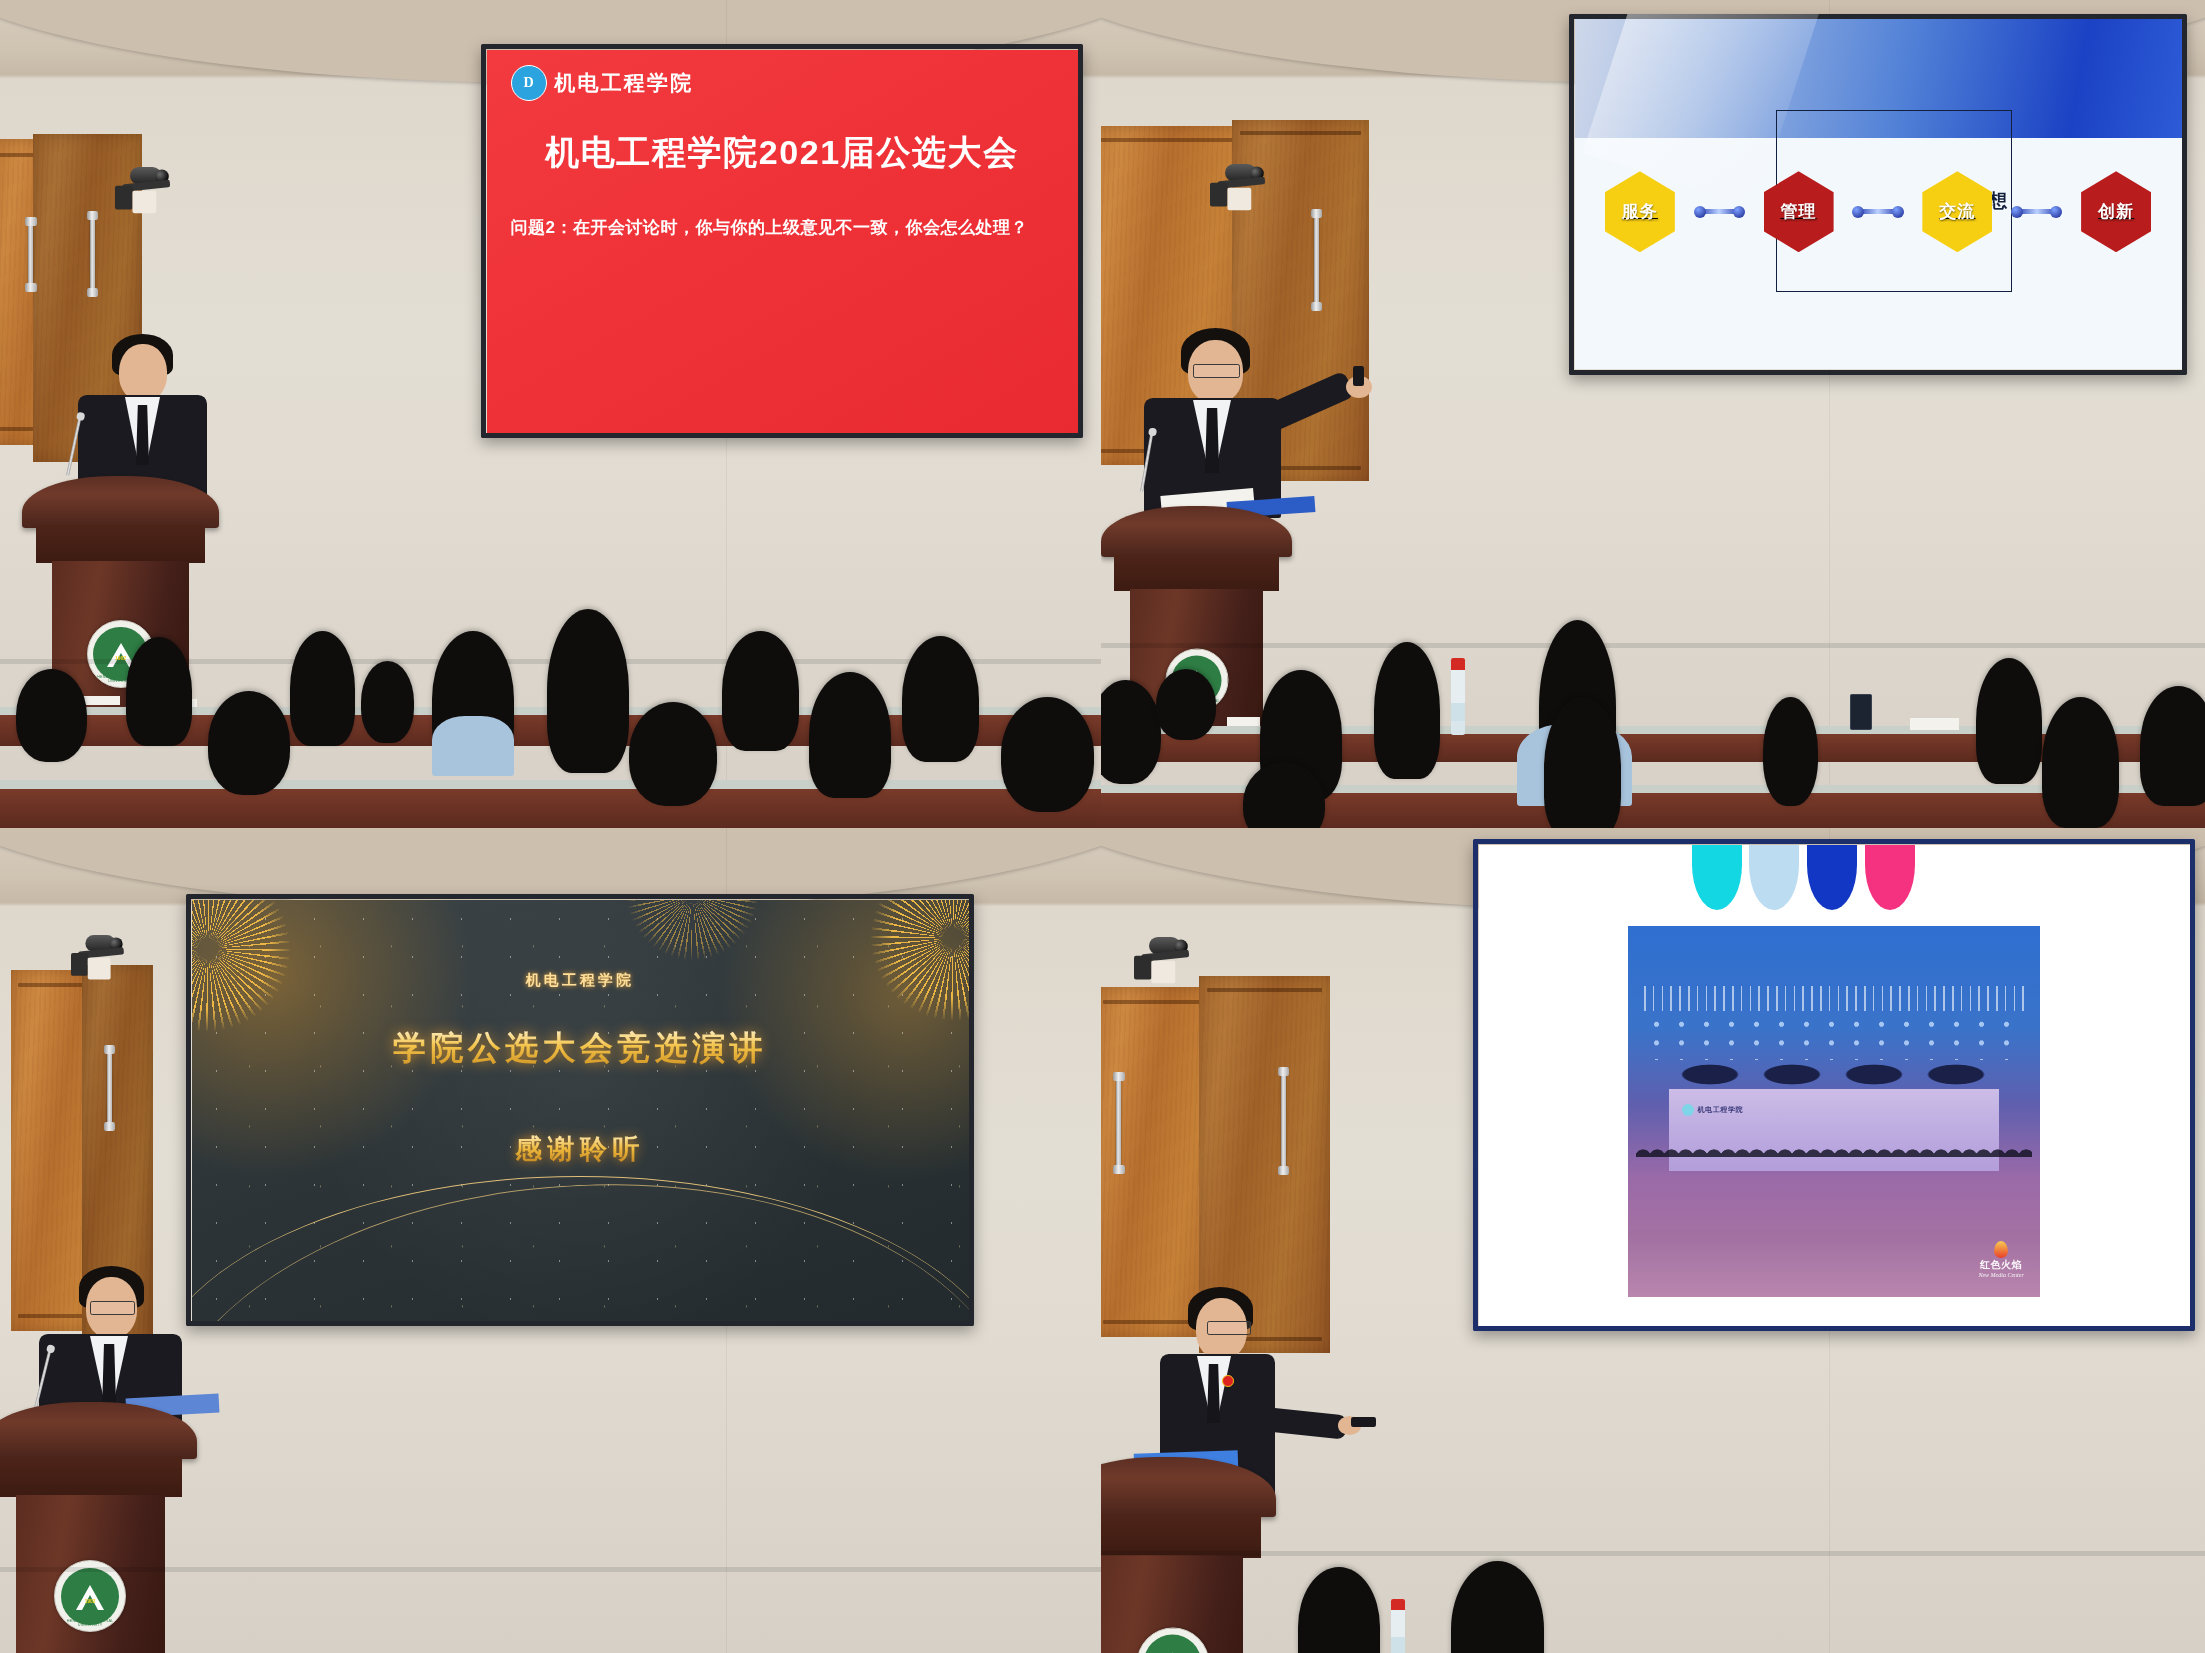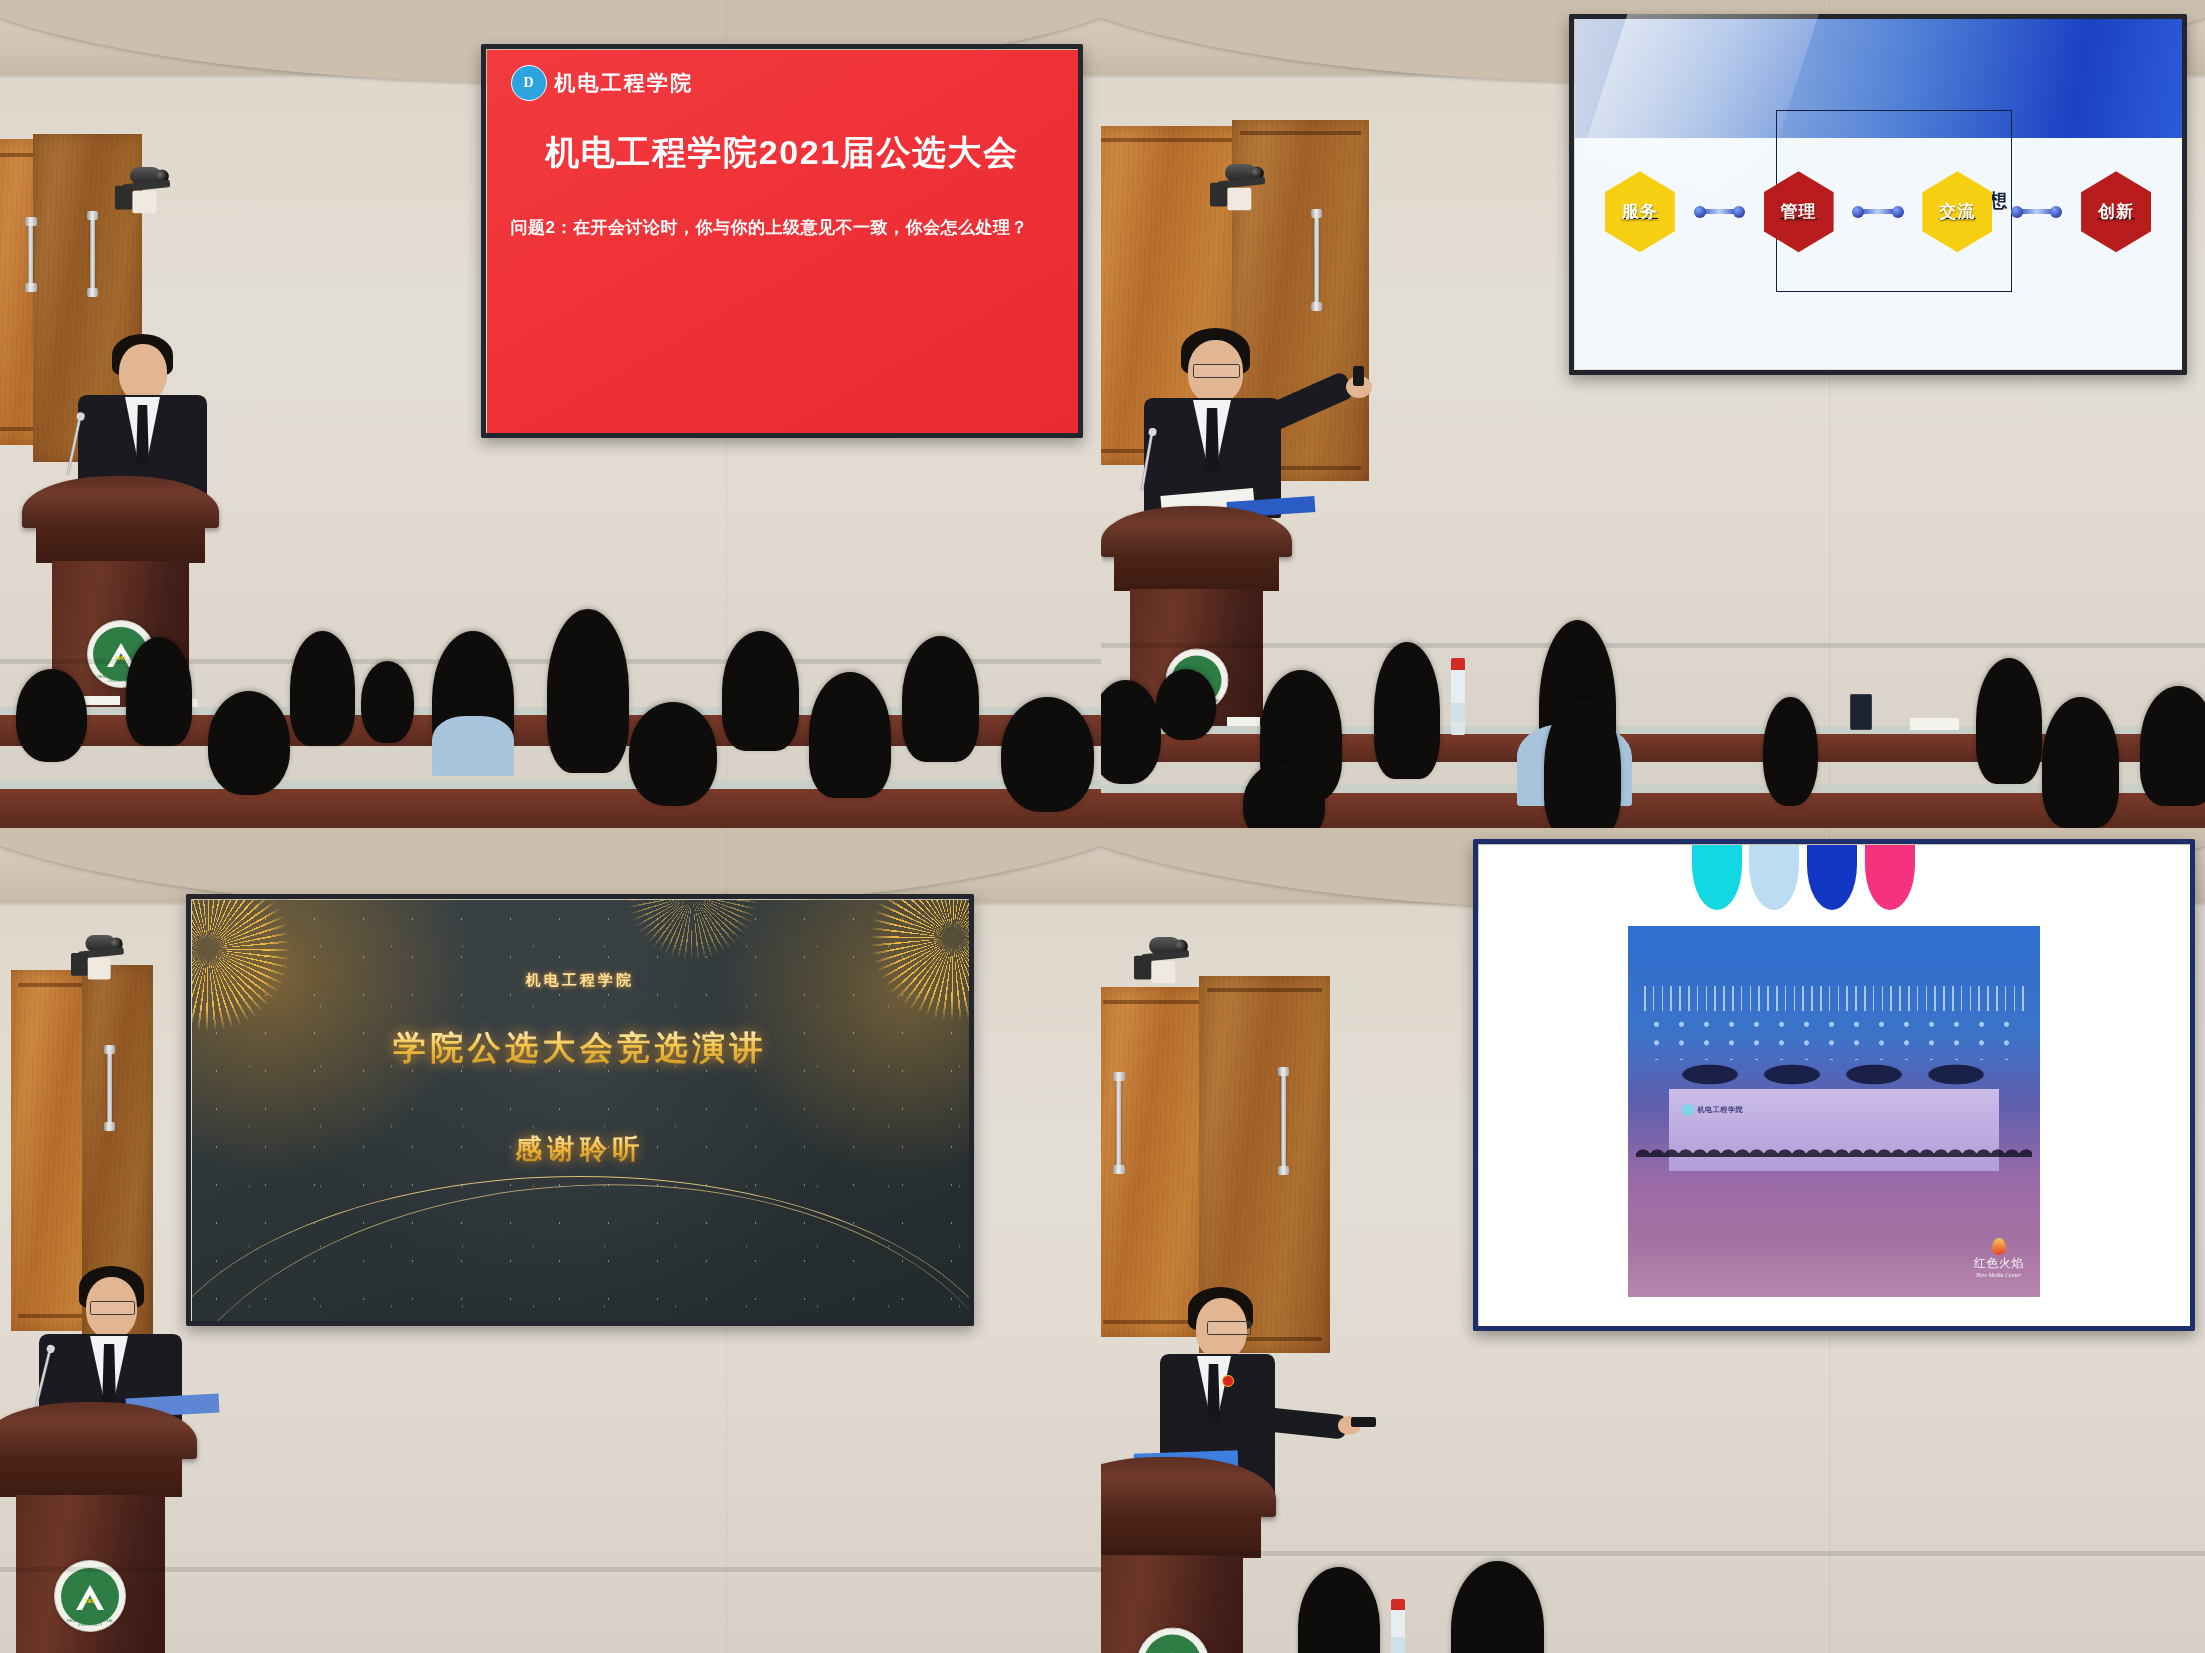--- a/index.html
+++ b/index.html
@@ -224,21 +224,21 @@
     background:linear-gradient(180deg,#e8322c,#c41f1b);
     display:flex;align-items:center;justify-content:center;
     box-shadow:0 1.6px 4.4px rgba(0,0,0,.3);}
   .ph-banner span{color:#fff;font-weight:bold;font-size:16.4px;letter-spacing:0.5px;white-space:nowrap;
     text-shadow:0.5px 1.1px 1.1px rgba(0,0,0,.35);}
   .ph-track{position:absolute;left:0;right:0;top:82%;bottom:0;
     background:linear-gradient(180deg,rgba(160,110,160,.85),rgba(185,135,175,.9));}
   .ph-wm{position:absolute;right:4%;bottom:5%;text-align:center;color:#fff;opacity:.92;}
   .ph-wm .flame{width:14.2px;height:17.5px;margin:0 auto;border-radius:50% 50% 50% 50%/62% 62% 38% 38%;
     background:linear-gradient(180deg,#ffd34d,#ef3a1f);}
-  .ph-wm .cn{font-size:12px;font-weight:normal;letter-spacing:0.5px;}
+  .ph-wm .cn{font-size:10px;font-weight:bold;letter-spacing:0.5px;}
   .ph-wm .en{font-size:6px;font-family:"Liberation Serif",serif;font-style:italic;}
 </style>
 </head>
 <body>
 
 <div id="collage">
 
   <div class="panel">
     <div class="room"></div>
     <div class="ceiling-curve"></div>

